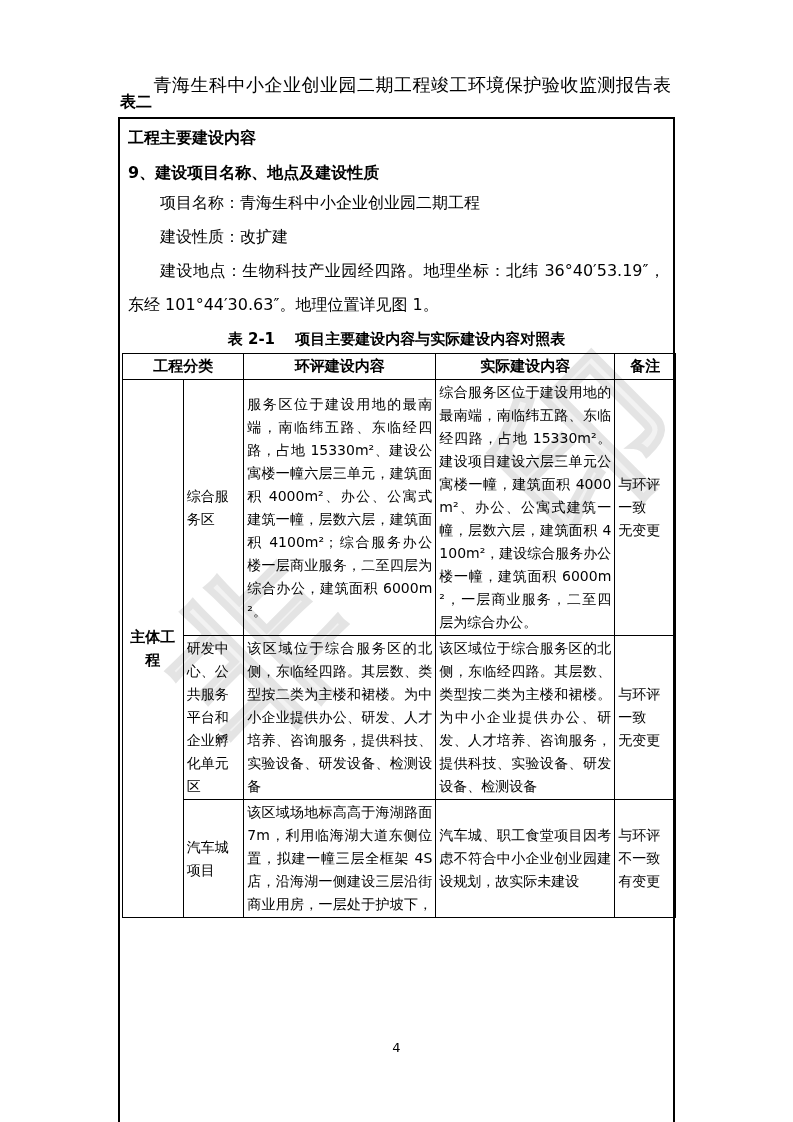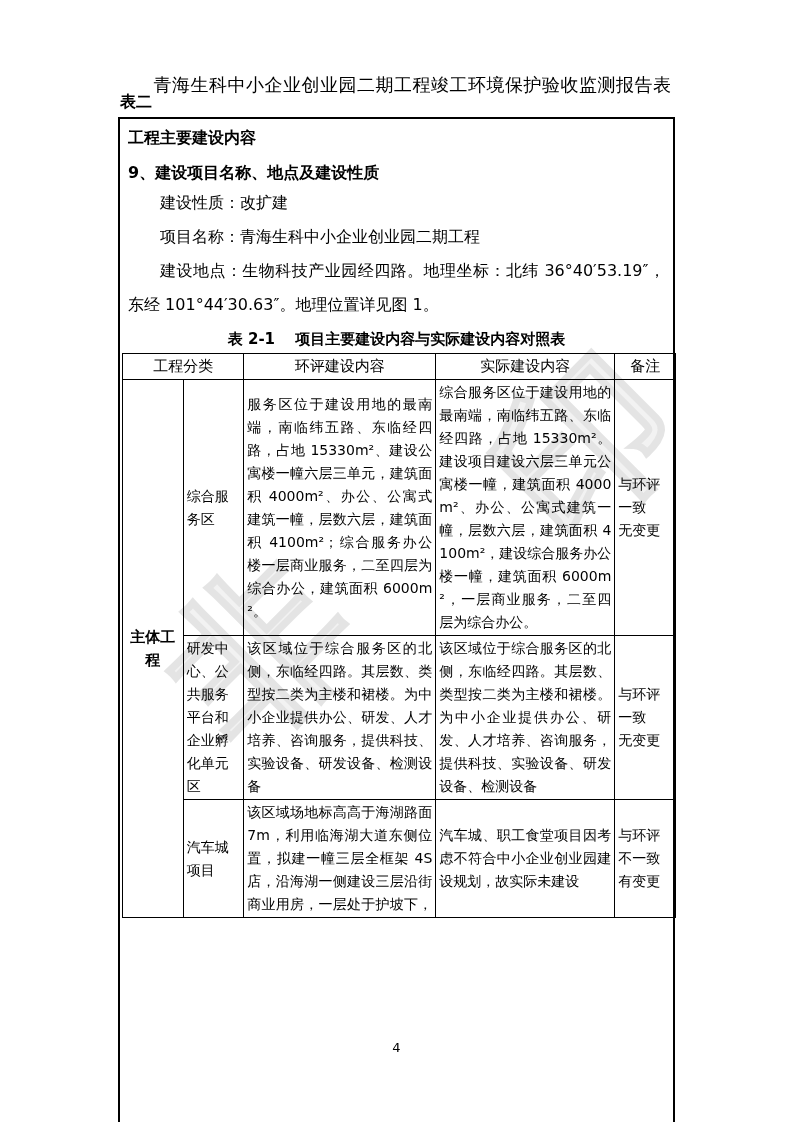--- a/index.html
+++ b/index.html
@@ -31,21 +31,21 @@
   }
   table.cmp{
     border-collapse:collapse;table-layout:fixed;
     width:554px;margin-left:-6px;margin-top:2px;
     font-size:14px;
   }
   table.cmp th, table.cmp td{
     border:1px solid #000;padding:1px 3px;box-sizing:border-box;
     vertical-align:middle;line-height:23px;
   }
-  table.cmp th{font-size:15px;font-weight:normal;text-align:center;height:26px;padding:0;}
+  table.cmp th{font-size:15px;font-weight:bold;text-align:center;height:26px;padding:0;}
   td.group-cell{
     width:32px;text-align:center;font-weight:bold;font-size:15px;
     line-height:26px;word-break:break-all;padding:1px 8px;
   }
   td.cat-cell{
     width:54px;text-align:left;word-break:break-all;line-height:23px;padding:1px 6px;
   }
   td.text-cell{text-align:justify;word-break:break-all;}
   td.remark-cell{
     width:98px;text-align:left;white-space:pre-line;line-height:23px;
@@ -74,22 +74,22 @@
 <div class="watermark wm-2">印</div>
 
 <div class="doc-header">青海生科中小企业创业园二期工程竣工环境保护验收监测报告表</div>
 
 <div class="table-label">表二</div>
 
 <div class="content-box">
   <div class="box-title">工程主要建设内容</div>
 
   <div class="sec-heading">9、建设项目名称、地点及建设性质</div>
+  <p class="body-par">项目名称：青海生科中小企业创业园二期工程</p>
   <p class="body-par">建设性质：改扩建</p>
-  <p class="body-par">项目名称：青海生科中小企业创业园二期工程</p>
   <p class="body-par">建设地点：生物科技产业园经四路。地理坐标：北纬 36°40′53.19″，东经 101°44′30.63″。地理位置详见图 1。</p>
 
 
   <div class="tbl-title">表 2-1　 项目主要建设内容与实际建设内容对照表</div>
 
   <table class="cmp">
     <tbody>
         <tr>
       <th colspan="2">工程分类</th>
       <th class="col-eia">环评建设内容</th>

